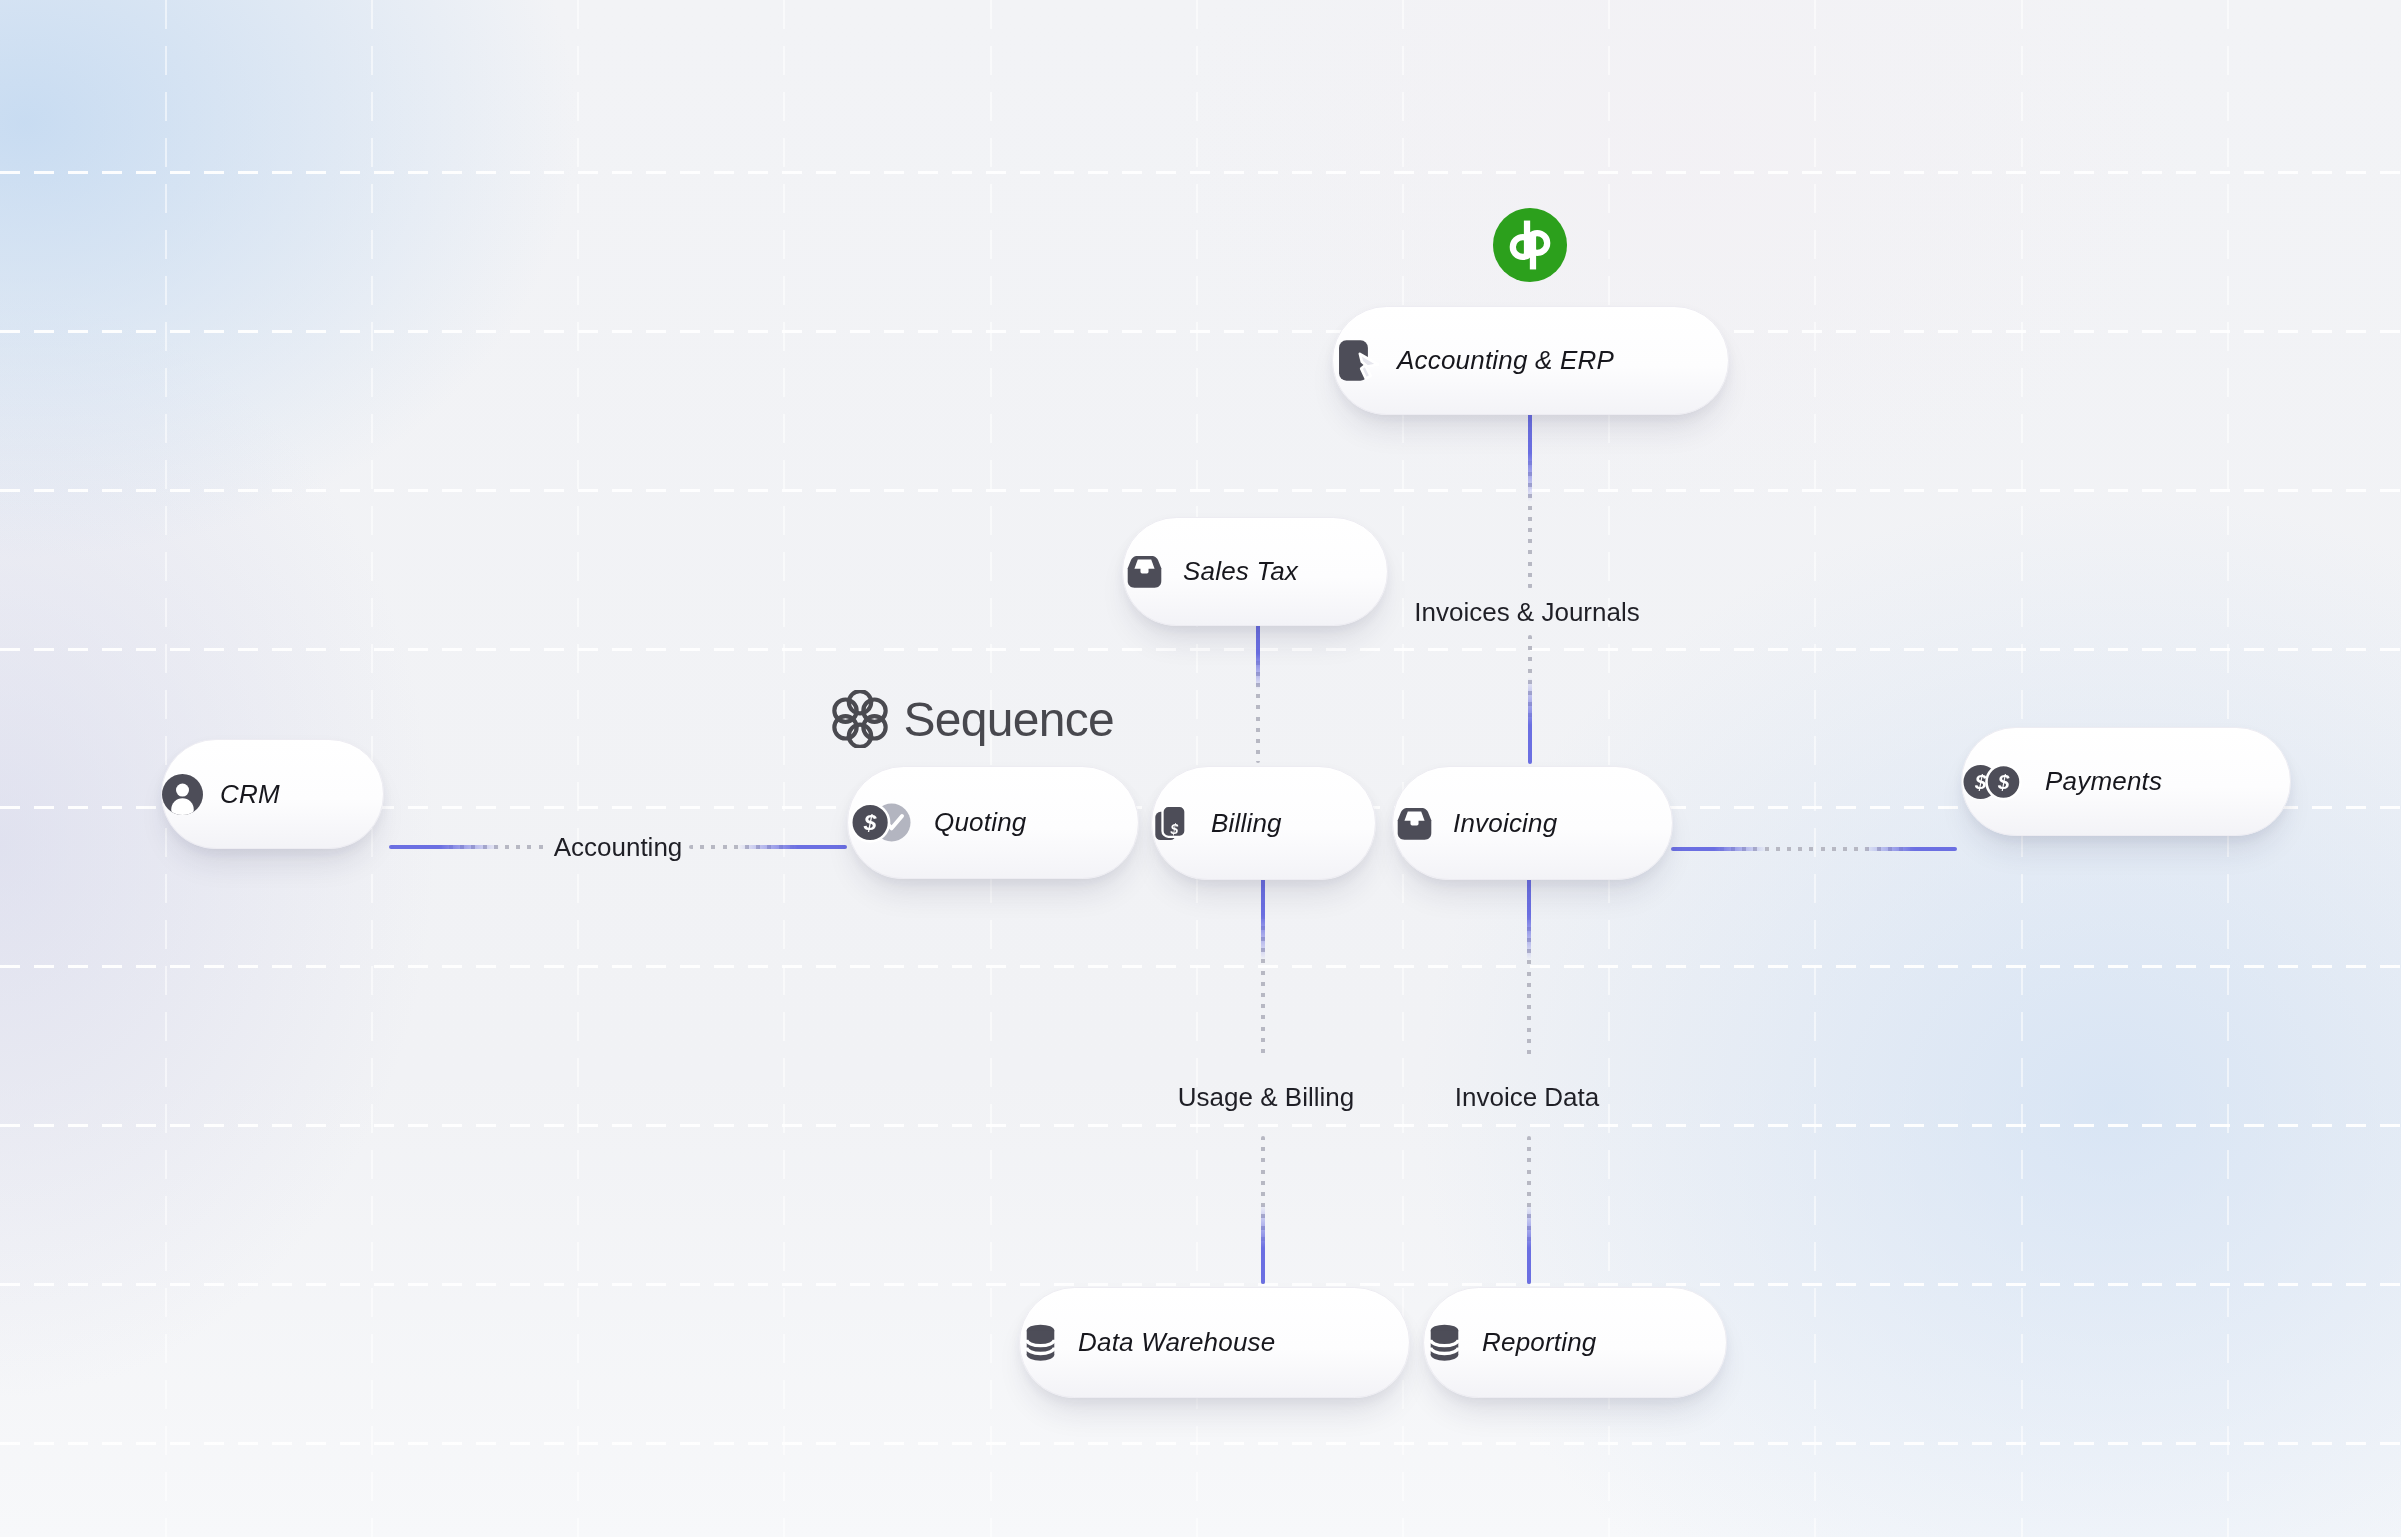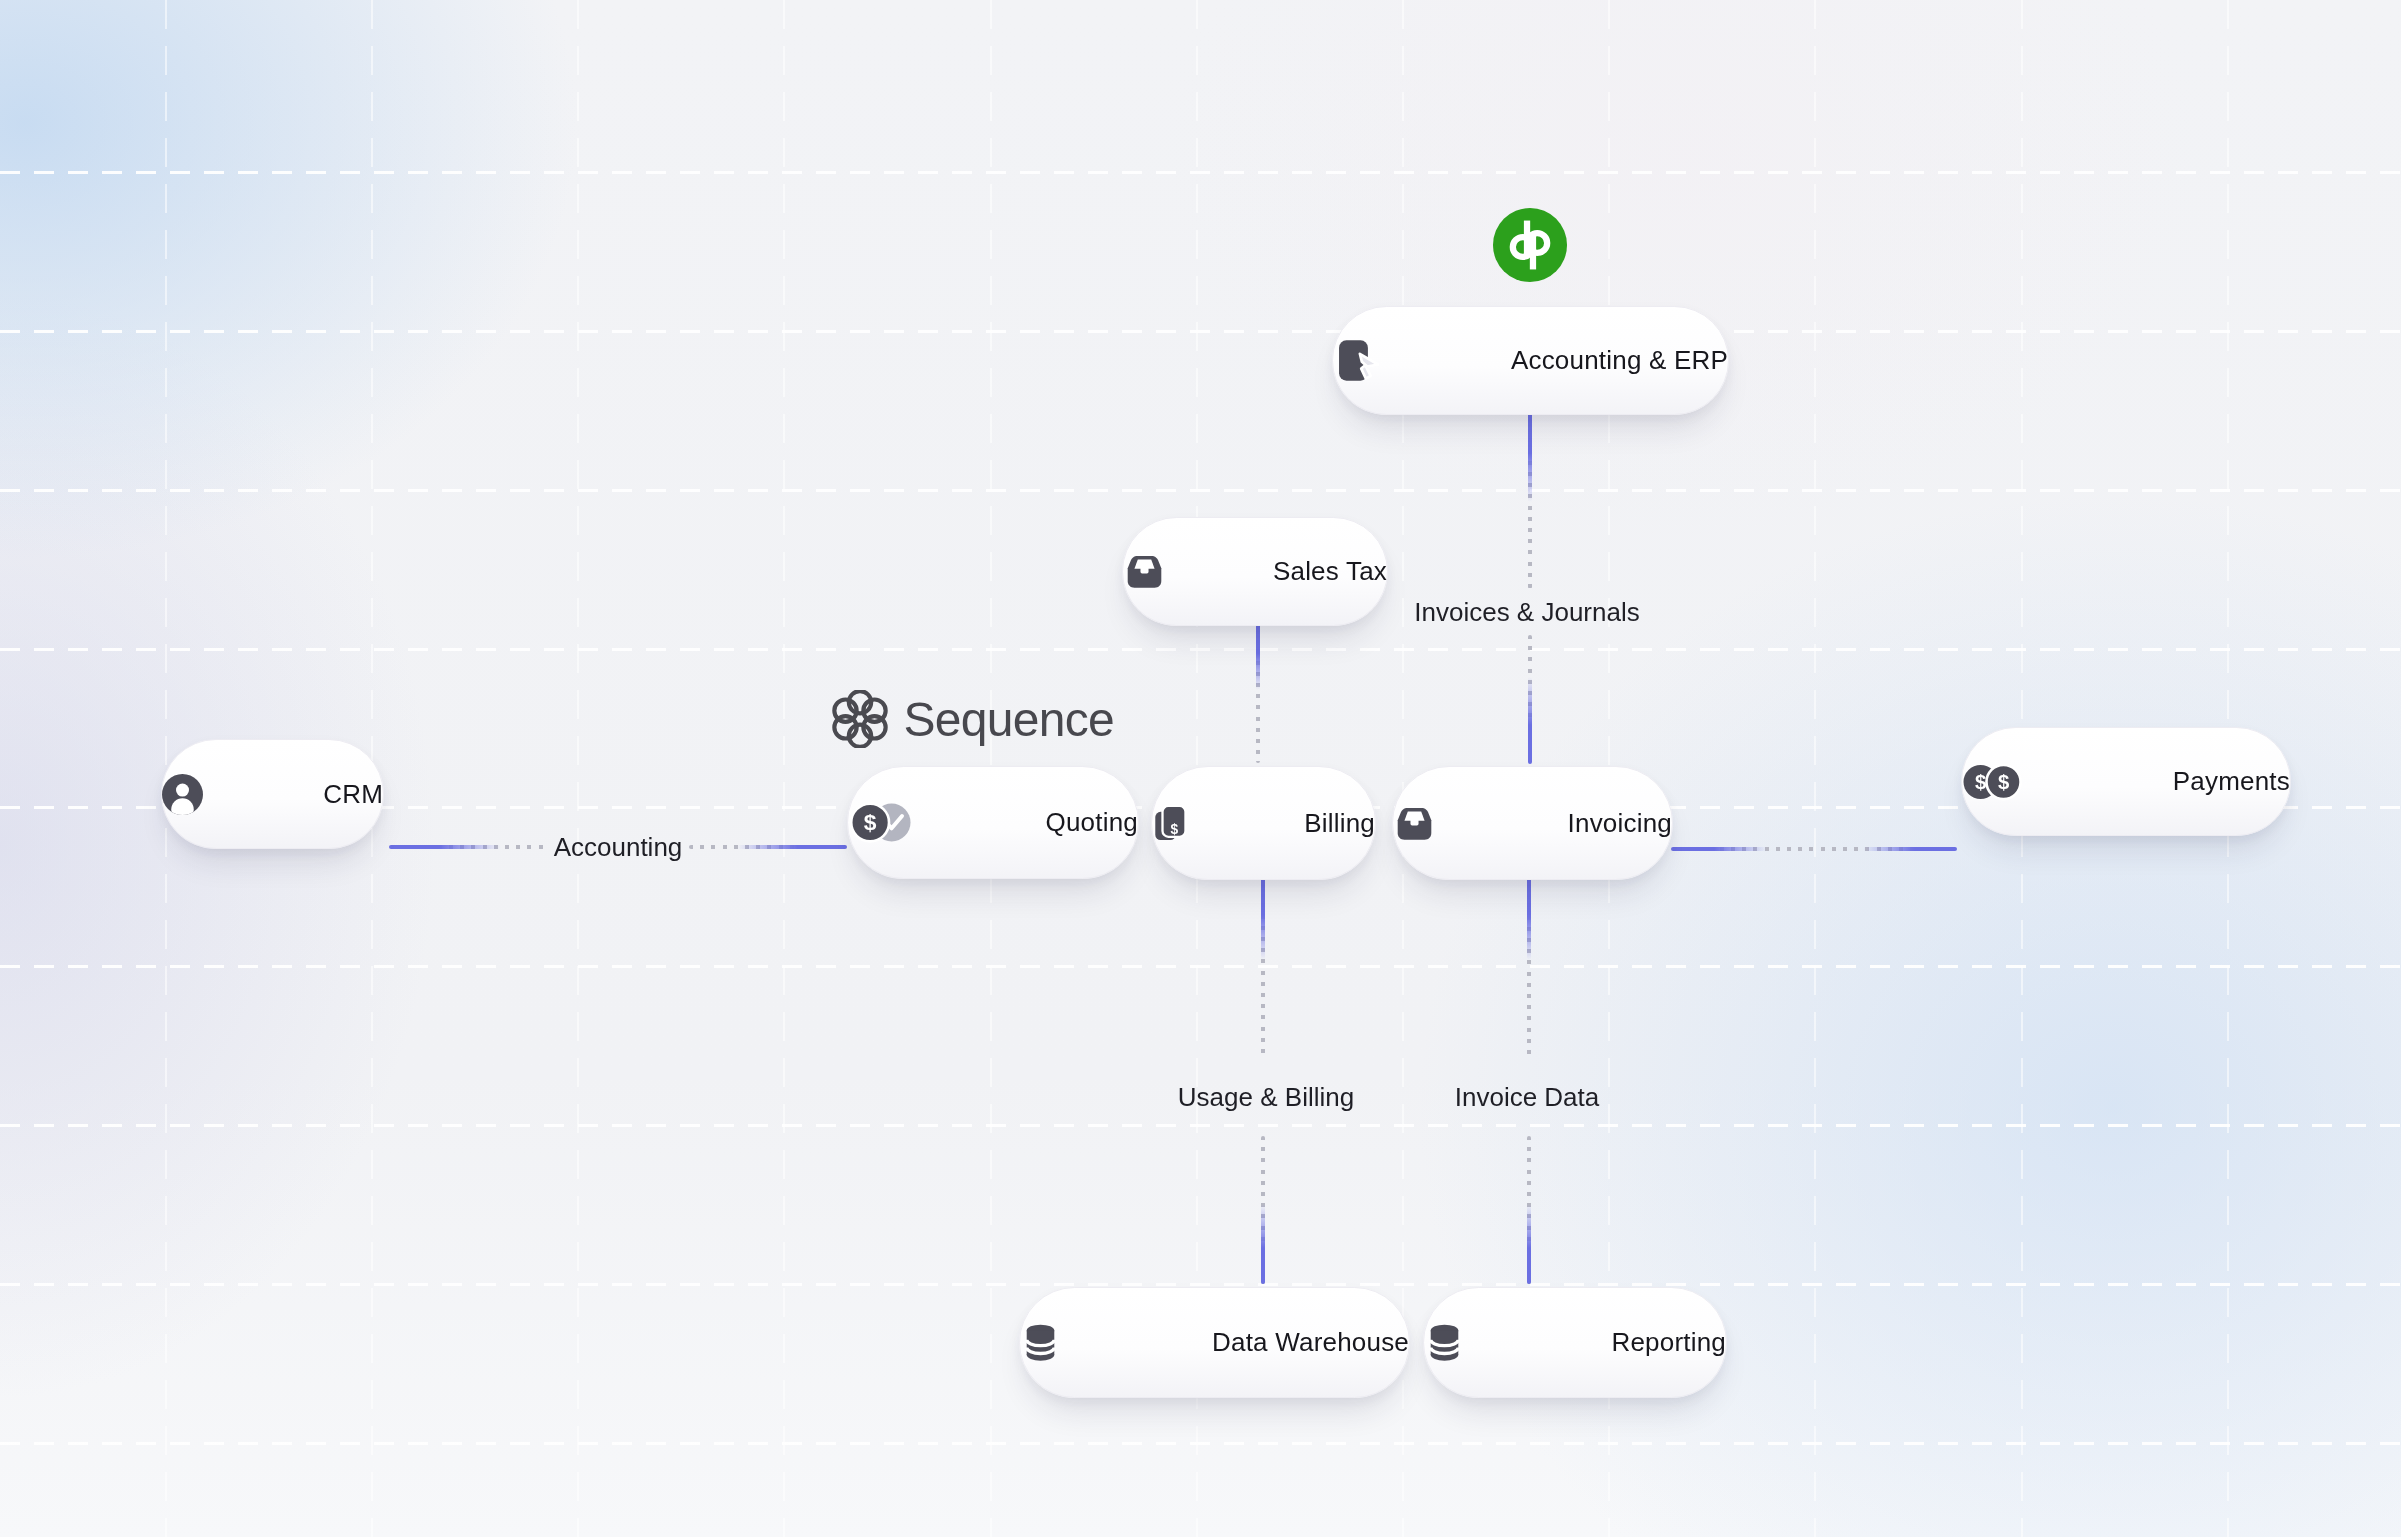--- a/index.html
+++ b/index.html
@@ -27,25 +27,25 @@
     background:repeating-linear-gradient(180deg,#b7b8c3 0 4px,rgba(183,184,195,0) 4px 11.2px);}
   .cap{position:absolute;border-radius:2px;}
   .cap-left  {height:4px;background:linear-gradient(90deg, #6b6fe2 0%,#6b6fe2 45%,rgba(107,111,226,0) 100%);}
   .cap-right {height:4px;background:linear-gradient(270deg,#6b6fe2 0%,#6b6fe2 45%,rgba(107,111,226,0) 100%);}
   .cap-top   {width:4px; background:linear-gradient(180deg,#6b6fe2 0%,#6b6fe2 45%,rgba(107,111,226,0) 100%);}
   .cap-bottom{width:4px; background:linear-gradient(0deg,  #6b6fe2 0%,#6b6fe2 45%,rgba(107,111,226,0) 100%);}
   
   .edge-label{position:absolute;height:40px;line-height:40px;text-align:center;
     font-size:26px;color:#1f1f26;white-space:nowrap;}
   
-  .node{position:absolute;display:flex;align-items:center;justify-content:space-between;gap:17px;
+  .node{position:absolute;display:flex;align-items:center;justify-content:flex-start;gap:17px;
     border-radius:132px;
     background:linear-gradient(180deg,#ffffff 0%,#fdfdfe 55%,#f3f3f7 100%);
     border:1.3px solid #edecf2;
-    box-shadow:0 20px 33px -10.5px rgba(35,35,70,.14), 0 4px 10.5px rgba(35,35,70,.05);}
+    box-shadow:0 20px 33px -10.5px rgba(35,35,70,.14), 0 4px 10.5px rgba(35,35,70,.05);font-style:italic;}
   .node span{font-size:26px;font-weight:500;color:#17171d;letter-spacing:0.2px;white-space:nowrap;}
   .node svg{flex:0 0 auto;display:block;}
   
   #sequence-logo{position:absolute;left:831px;top:690px;display:flex;align-items:center;gap:14.5px;}
   #sequence-logo .word{font-size:48px;font-weight:500;color:#48484e;letter-spacing:-0.7px;}
   #qb-logo{position:absolute;left:1493px;top:208px;width:74px;height:74px;}
 </style>
 </head>
 <body>
 

